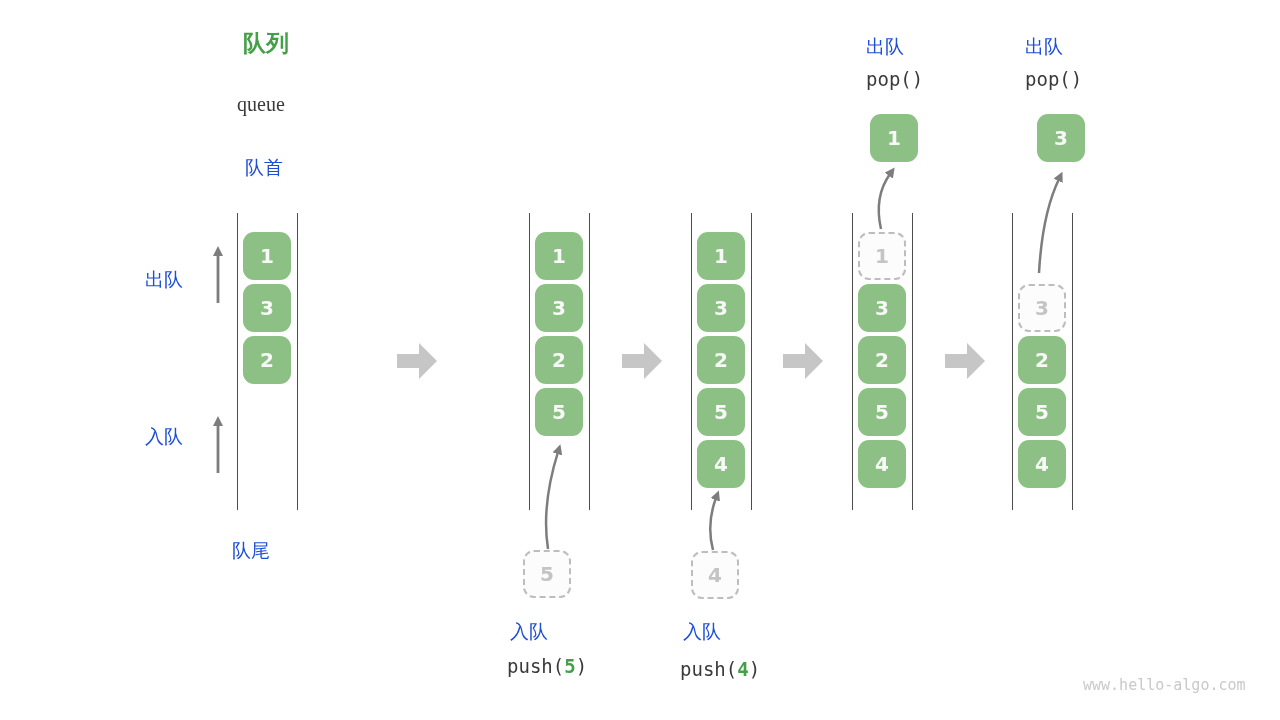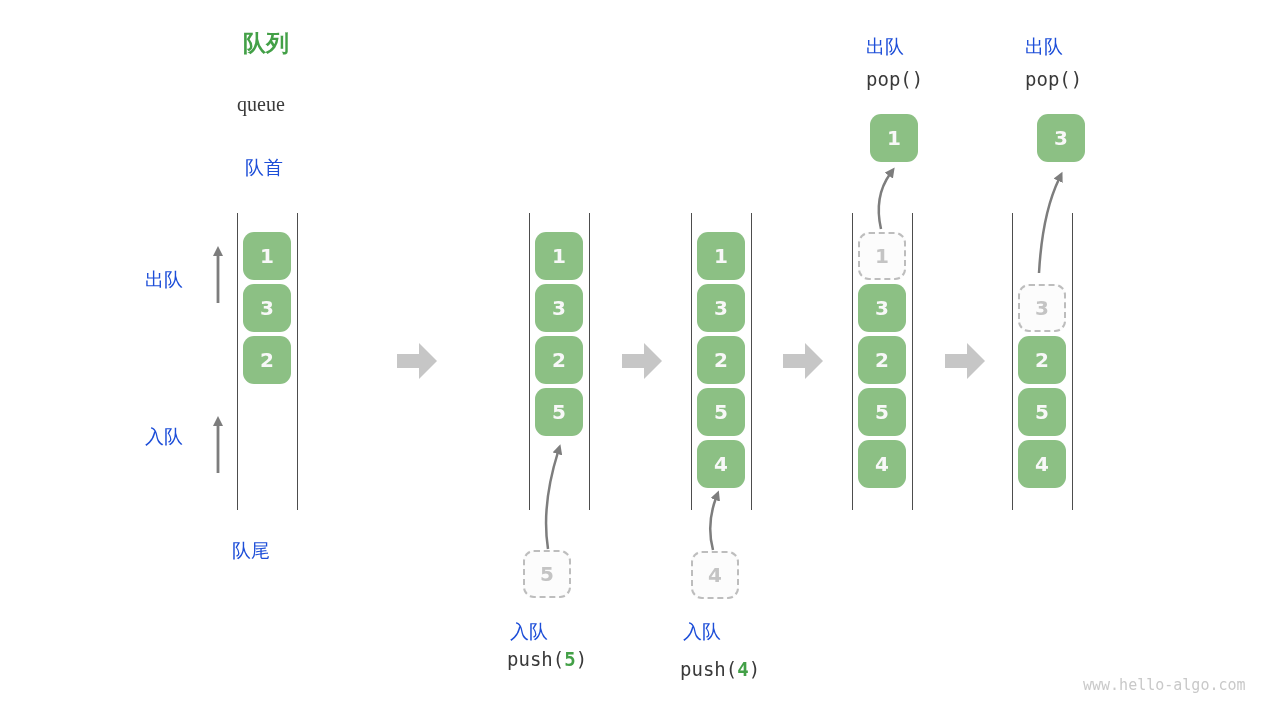--- a/index.html
+++ b/index.html
@@ -101,21 +101,21 @@
   <div class="col" style="left:1012px;">
     <div class="box ghost s2">3</div>
     <div class="box s3">2</div>
     <div class="box s4">5</div>
     <div class="box s5">4</div>
   </div>
 
   <div class="box ghost abs" style="left:523px;top:550px;">5</div>
   <div class="abs" style="left:507px;top:619px;">
     <div class="zh" style="padding-left:3px;">入队</div>
-    <div class="code" style="margin-top:2px;"><span>push(</span><span class="arg">5</span><span>)</span></div>
+    <div class="code" style="margin-top:9px;"><span>push(</span><span class="arg">5</span><span>)</span></div>
   </div>
 
   <div class="box ghost abs" style="left:691px;top:551px;">4</div>
   <div class="abs" style="left:680px;top:619px;">
     <div class="zh" style="padding-left:3px;">入队</div>
     <div class="code" style="margin-top:12px;"><span>push(</span><span class="arg">4</span><span>)</span></div>
   </div>
 
   <div class="abs" style="left:866px;top:34px;">
     <div class="zh">出队</div>

